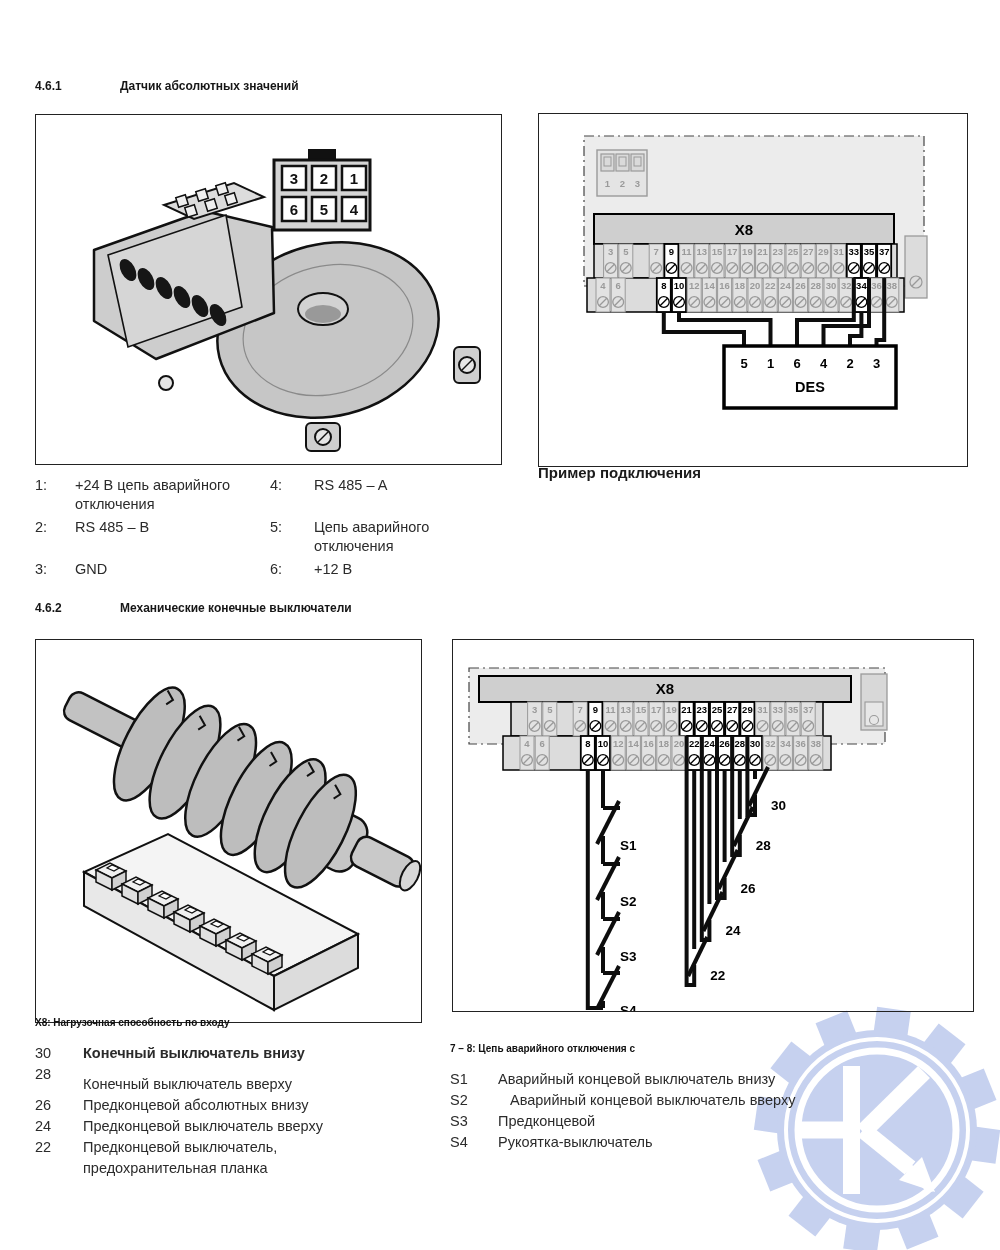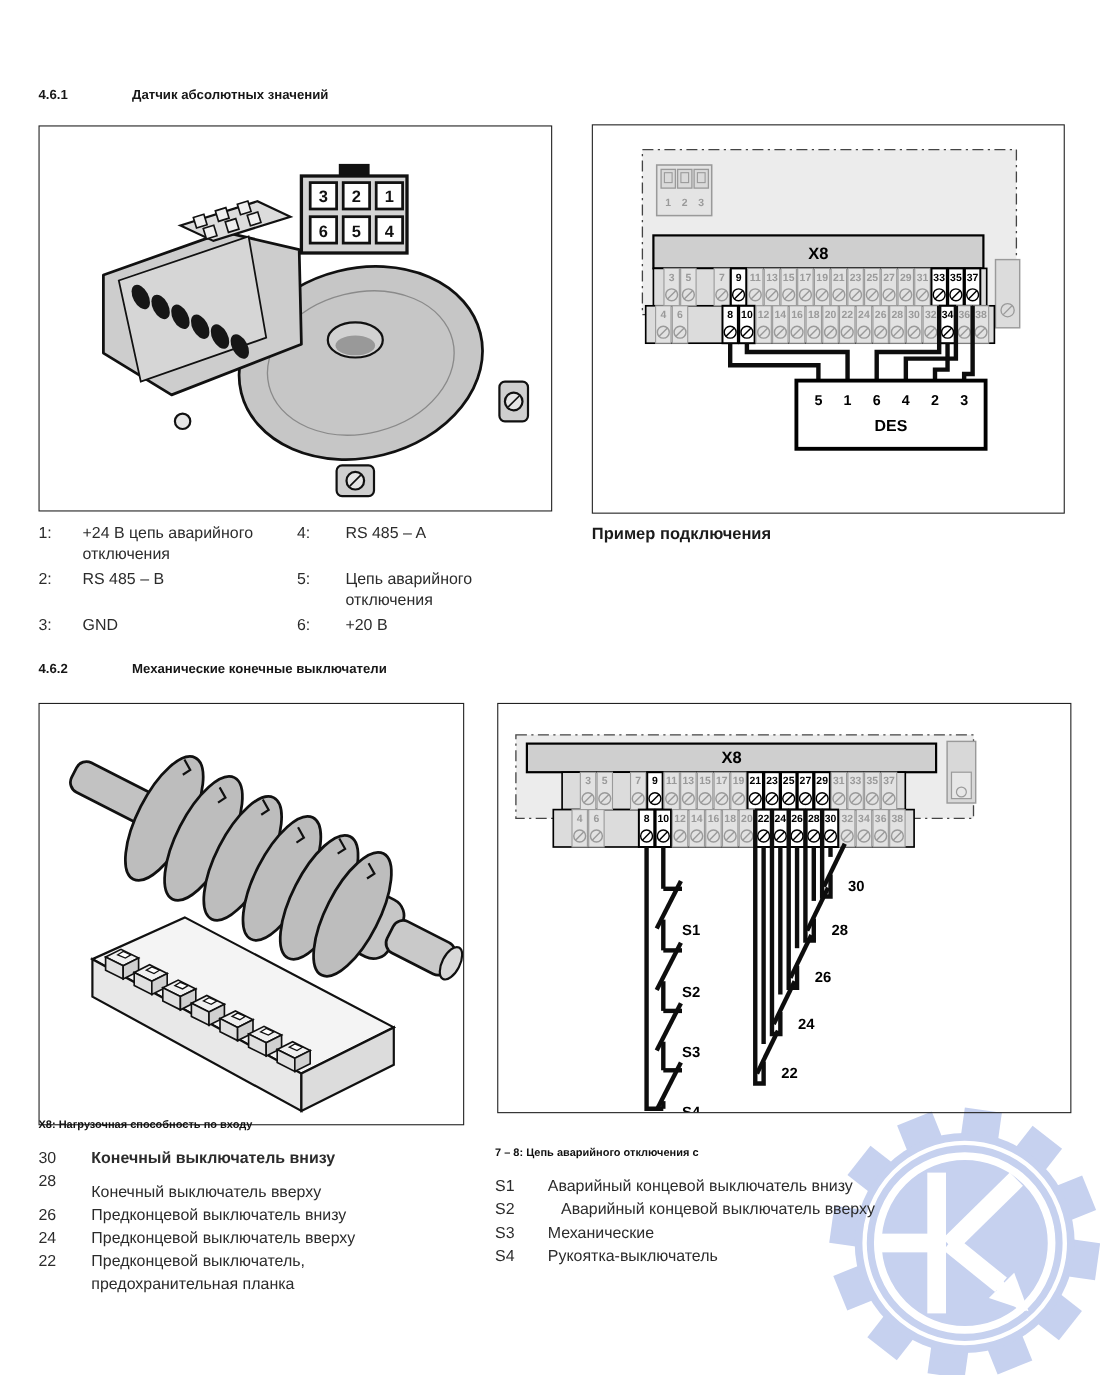--- a/index.html
+++ b/index.html
@@ -290,24 +290,24 @@
       <div class="" style="grid-area: 1 / 2;">+24 В цепь аварийного отключения</div>
       <div class="" style="grid-area: 2 / 1;">2:</div>
       <div class="" style="grid-area: 2 / 2;">RS 485 – B</div>
       <div class="" style="grid-area: 3 / 1;">3:</div>
       <div class="" style="grid-area: 3 / 2;">GND</div>
       <div class="" style="grid-area: 1 / 3;">4:</div>
       <div class="" style="grid-area: 1 / 4;">RS 485 – A</div>
       <div class="" style="grid-area: 2 / 3;">5:</div>
       <div class="" style="grid-area: 2 / 4;">Цепь аварийного отключения</div>
       <div class="" style="grid-area: 3 / 3;">6:</div>
-      <div class="" style="grid-area: 3 / 4;">+20 В</div>
+      <div class="" style="grid-area: 3 / 4;">+12 В</div>
     </div>
 
-  <div class="caption z1" style="left:538px;top:477px;text-align:right;">Пример подключения</div>
+  <div class="caption z1" style="left:538px;top:464px;text-align:right;">Пример подключения</div>
 
   <div class="heading z1" style="left:35px;top:601px;width:700px;height:22px;">
     <span class="num">4.6.2</span>
     <span class="ttl">Механические конечные выключатели</span>
   </div>
 
   <div class="figbox z1" style="left:35px;top:639px;width:385px;height:382px;">
     <svg width="385" height="382" viewBox="0 0 385 382" id="svg-box3">
         <polygon points="48,232 238,336 322,294 132,194" fill="#f4f4f4" stroke="#111" stroke-width="2"></polygon>
         <polygon points="48,232 48,266 238,370 238,336" fill="#e8e8e8" stroke="#111" stroke-width="2"></polygon>
@@ -576,21 +576,21 @@
         <div class="row">
           <div class="k">30</div>
           <div class="l" style="width: 265px; font-weight: bold;">Конечный выключатель внизу</div>
         </div>
         <div class="row">
           <div class="k">28</div>
           <div class="l" style="width: 265px; margin-top: 10px;">Конечный выключатель вверху</div>
         </div>
         <div class="row">
           <div class="k">26</div>
-          <div class="l" style="width: 265px;">Предконцевой выключатель внизу</div>
+          <div class="l" style="width: 265px;">Предконцевой абсолютных внизу</div>
         </div>
         <div class="row">
           <div class="k">24</div>
           <div class="l" style="width: 265px;">Предконцевой выключатель вверху</div>
         </div>
         <div class="row">
           <div class="k">22</div>
           <div class="l" style="width: 265px;">Предконцевой выключатель, предохранительная планка</div>
         </div>
       </div>
@@ -602,21 +602,21 @@
         <div class="row">
           <div class="k">S1</div>
           <div class="l" style="width: 310px;">Аварийный концевой выключатель внизу</div>
         </div>
         <div class="row">
           <div class="k">S2</div>
           <div class="l" style="width: 310px; margin-left: 12px;">Аварийный концевой выключатель вверху</div>
         </div>
         <div class="row">
           <div class="k">S3</div>
-          <div class="l" style="width: 310px;">Механические</div>
+          <div class="l" style="width: 310px;">Предконцевой</div>
         </div>
         <div class="row">
           <div class="k">S4</div>
           <div class="l" style="width: 310px;">Рукоятка-выключатель</div>
         </div>
       </div>
   </div>
 
 </div>
 

